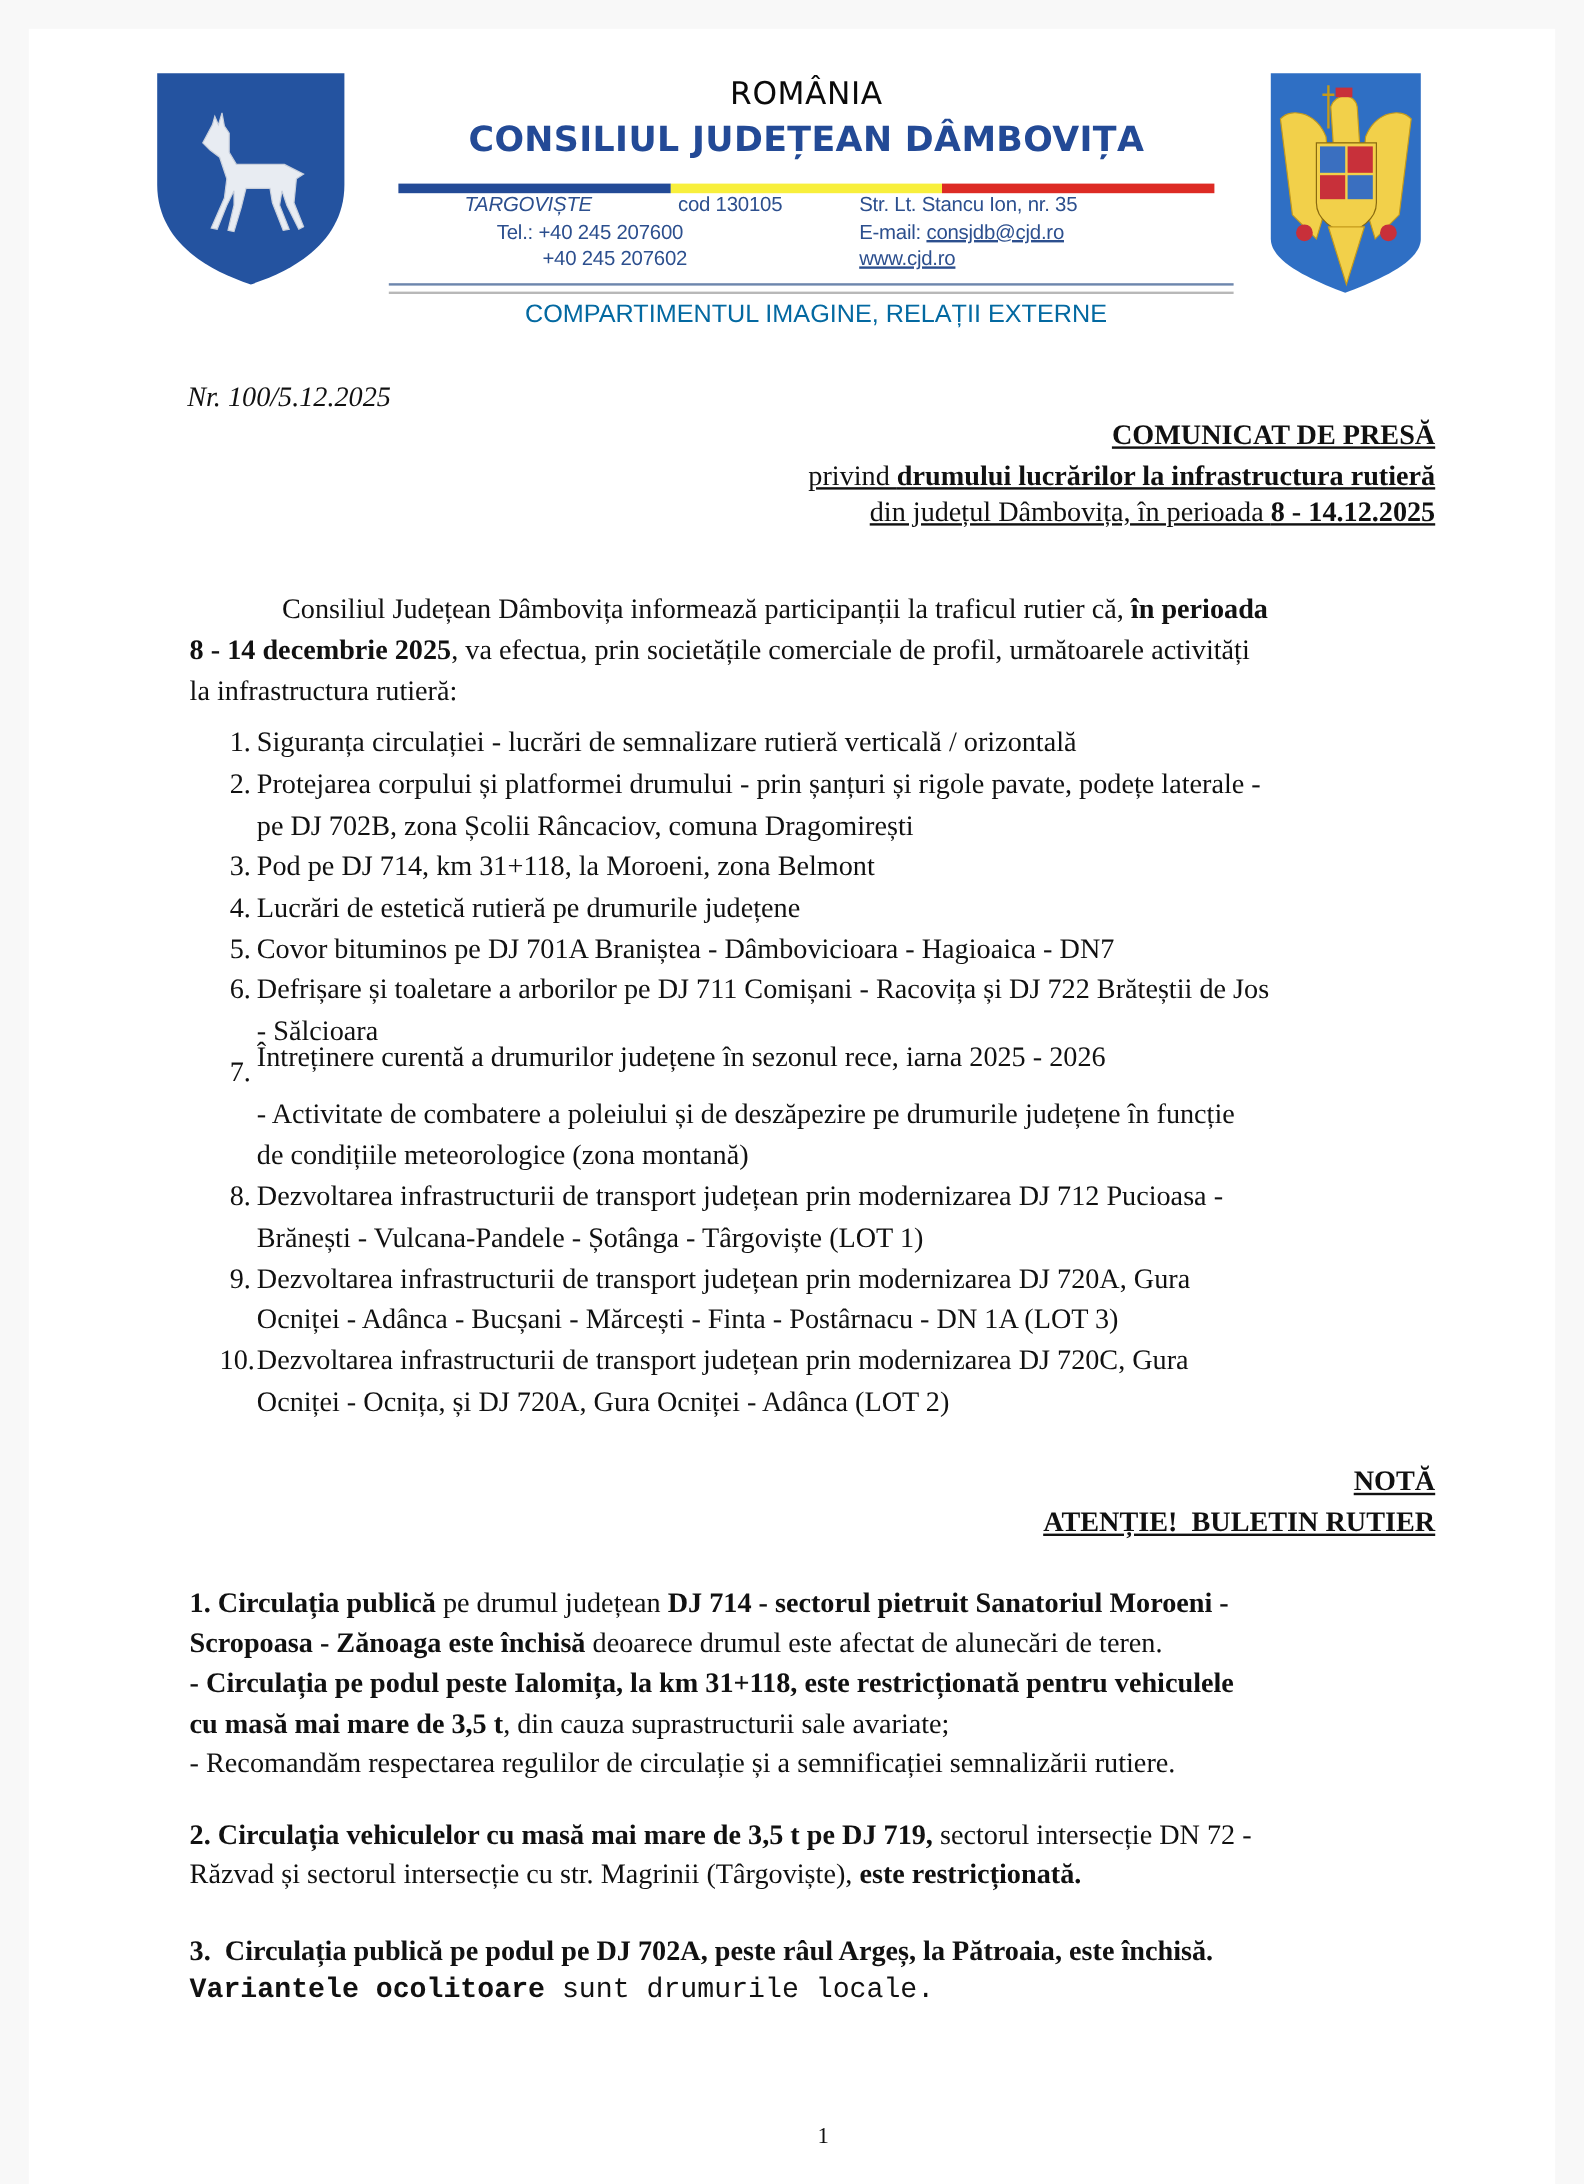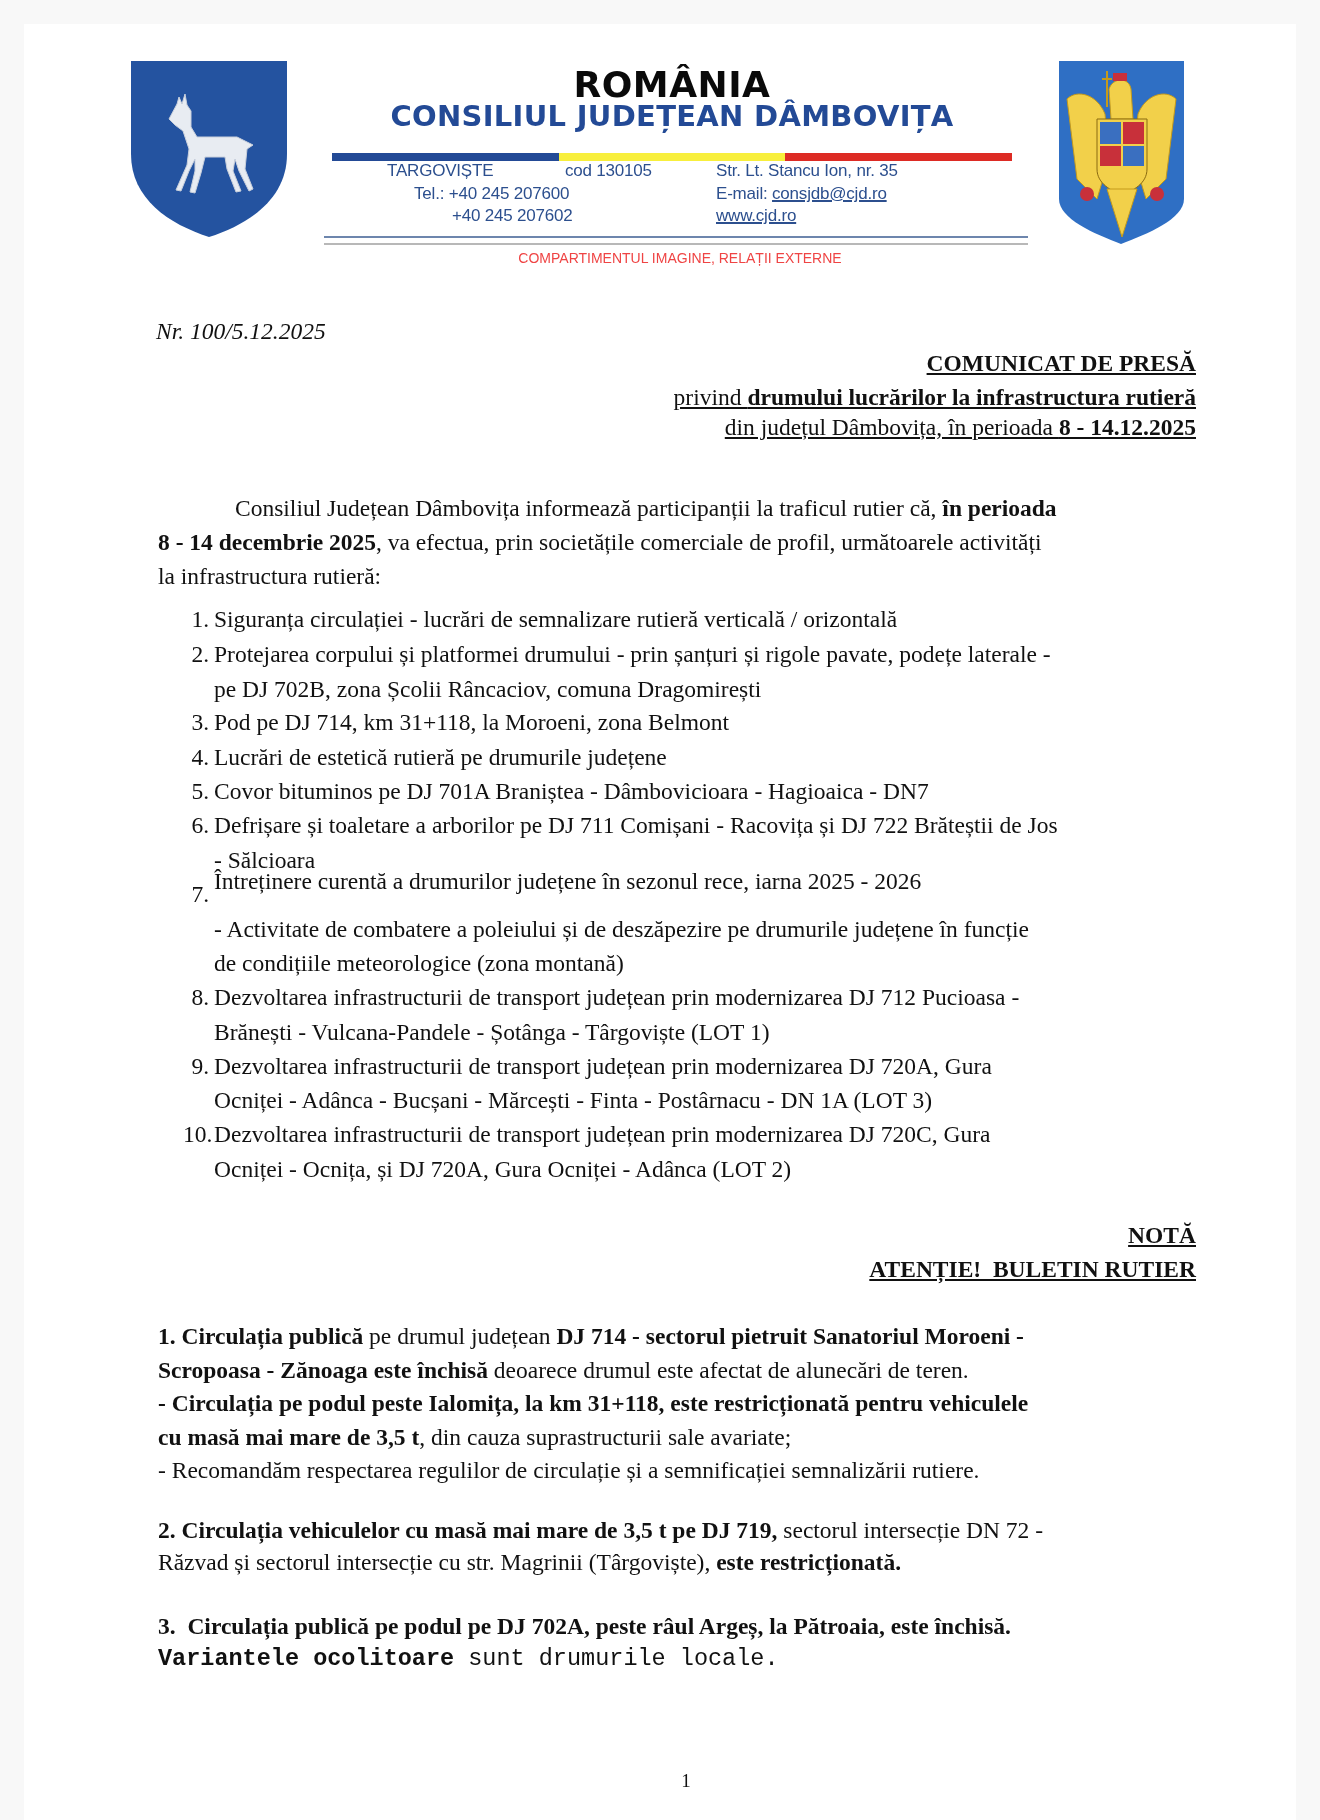--- a/index.html
+++ b/index.html
@@ -6,31 +6,31 @@
   body {
     width: 1320px; height: 1820px; background: #f8f8f8; position: relative; overflow: hidden;
     font-family: "Liberation Serif", serif; color: #111;
   }
   .sheet { position: absolute; left: 24px; top: 24px; width: 1272px; height: 1796px; background: #fff; }
 
   
   .shield-left { position: absolute; left: 129px; top: 59px; width: 160px; height: 180px; }
   .shield-right { position: absolute; left: 1057px; top: 59px; width: 129px; height: 187px; }
   .romania { position: absolute; left: 330px; width: 684px; top: 64px; text-align: center;
-    font-family: "DejaVu Sans", sans-serif; font-weight: bold; font-size: 36px; color: #0a0a0a; letter-spacing: 0.5px; }
+    font-family: "DejaVu Sans", sans-serif; font-weight: normal; font-size: 26px; color: #0a0a0a; letter-spacing: 0.5px; }
   .council { position: absolute; left: 330px; width: 684px; top: 99px; text-align: center;
     font-family: "DejaVu Sans", sans-serif; font-weight: bold; font-size: 29px; color: #234a96; letter-spacing: 0.3px; white-space: nowrap; }
   .tricolor { position: absolute; left: 332px; top: 153px; width: 680px; height: 8px; display: flex; }
   .tricolor span { flex: 1; display: block; }
   .contact { position: absolute; font-family: "Liberation Sans", sans-serif; font-size: 17px; color: #2c4f8e; white-space: nowrap; letter-spacing: -0.2px; }
   .contact a { color: #2c4f8e; text-decoration: underline; text-decoration-thickness: 2px; margin-top: 44px; }
   .hr1 { position: absolute; left: 324px; width: 704px; top: 236px; height: 2px; background: #6d86ad; }
   .hr2 { position: absolute; left: 324px; width: 704px; top: 243px; height: 2px; background: #b8b8b8; }
   .dept { position: absolute; left: 330px; width: 700px; top: 250px; text-align: center;
-    font-family: "Liberation Sans", sans-serif; font-size: 14px; color: #ef4444; white-space: nowrap; }
+    font-family: "Liberation Sans", sans-serif; font-size: 21px; color: #0369a1; white-space: nowrap; }
 
   
   .ser { font-family: "Liberation Serif", serif; font-size: 23.5px; color: #111; }
   .nr { position: absolute; left: 156px; top: 318px; font-style: italic; }
   .center-block { position: absolute; left: 142px; width: 1054px; text-align: right; white-space: nowrap; text-decoration: underline; }
   .line { position: absolute; left: 158px; white-space: nowrap; }
   .list-num { position: absolute; width: 26px; text-align: right; white-space: nowrap; }
   b { font-weight: bold; }
   .pagenum { position: absolute; left: 674px; top: 1770px; width: 24px; text-align: center; font-size: 19px; }
 </style>
@@ -66,21 +66,21 @@
 
 <div class="romania">ROMÂNIA</div>
 <div class="council">CONSILIUL JUDEȚEAN DÂMBOVIȚA</div>
 
 <div class="tricolor">
   <span style="background:#234a96"></span>
   <span style="background:#f8ef3c"></span>
   <span style="background:#dd2b24"></span>
 </div>
 
-<div class="contact" style="left:387px; top:161px;">TARGOVIȘTE</div>
+<div class="contact" style="left:387px; top:161px;font-style:italic;">TARGOVIȘTE</div>
 <div class="contact" style="left:565px; top:161px;">cod 130105</div>
 <div class="contact" style="left:716px; top:161px;">Str. Lt. Stancu Ion, nr. 35</div>
 <div class="contact" style="left:414px; top:184px;">Tel.: +40 245 207600</div>
 <div class="contact" style="left:716px; top:184px;"><span>E-mail: </span><a>consjdb@cjd.ro</a></div>
 <div class="contact" style="left:452px; top:206px;">+40 245 207602</div>
 <div class="contact" style="left:716px; top:206px;"><a>www.cjd.ro</a></div>
 
 <div class="hr1"></div>
 <div class="hr2"></div>
 <div class="dept">COMPARTIMENTUL IMAGINE, RELAȚII EXTERNE</div>

